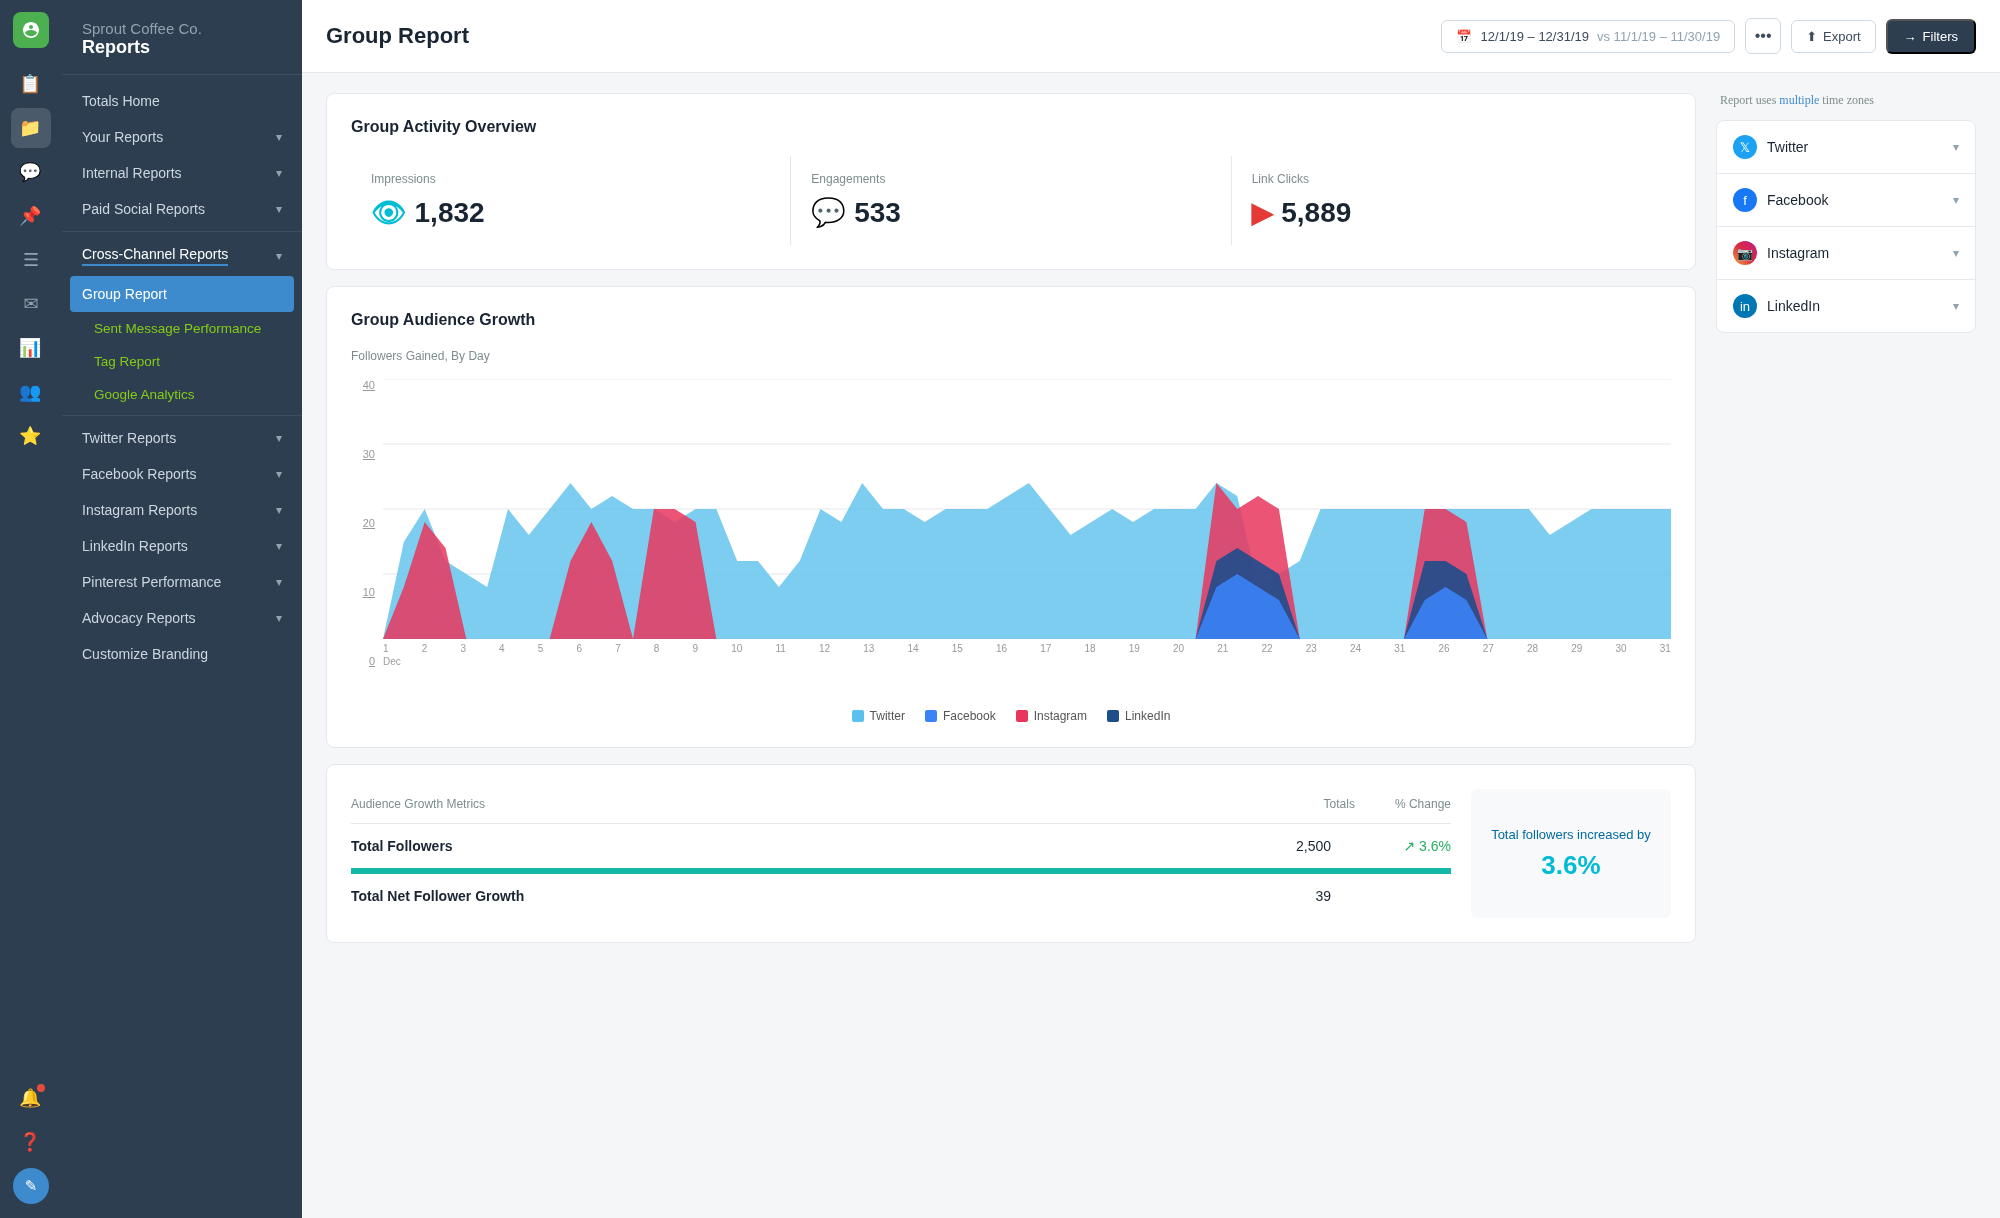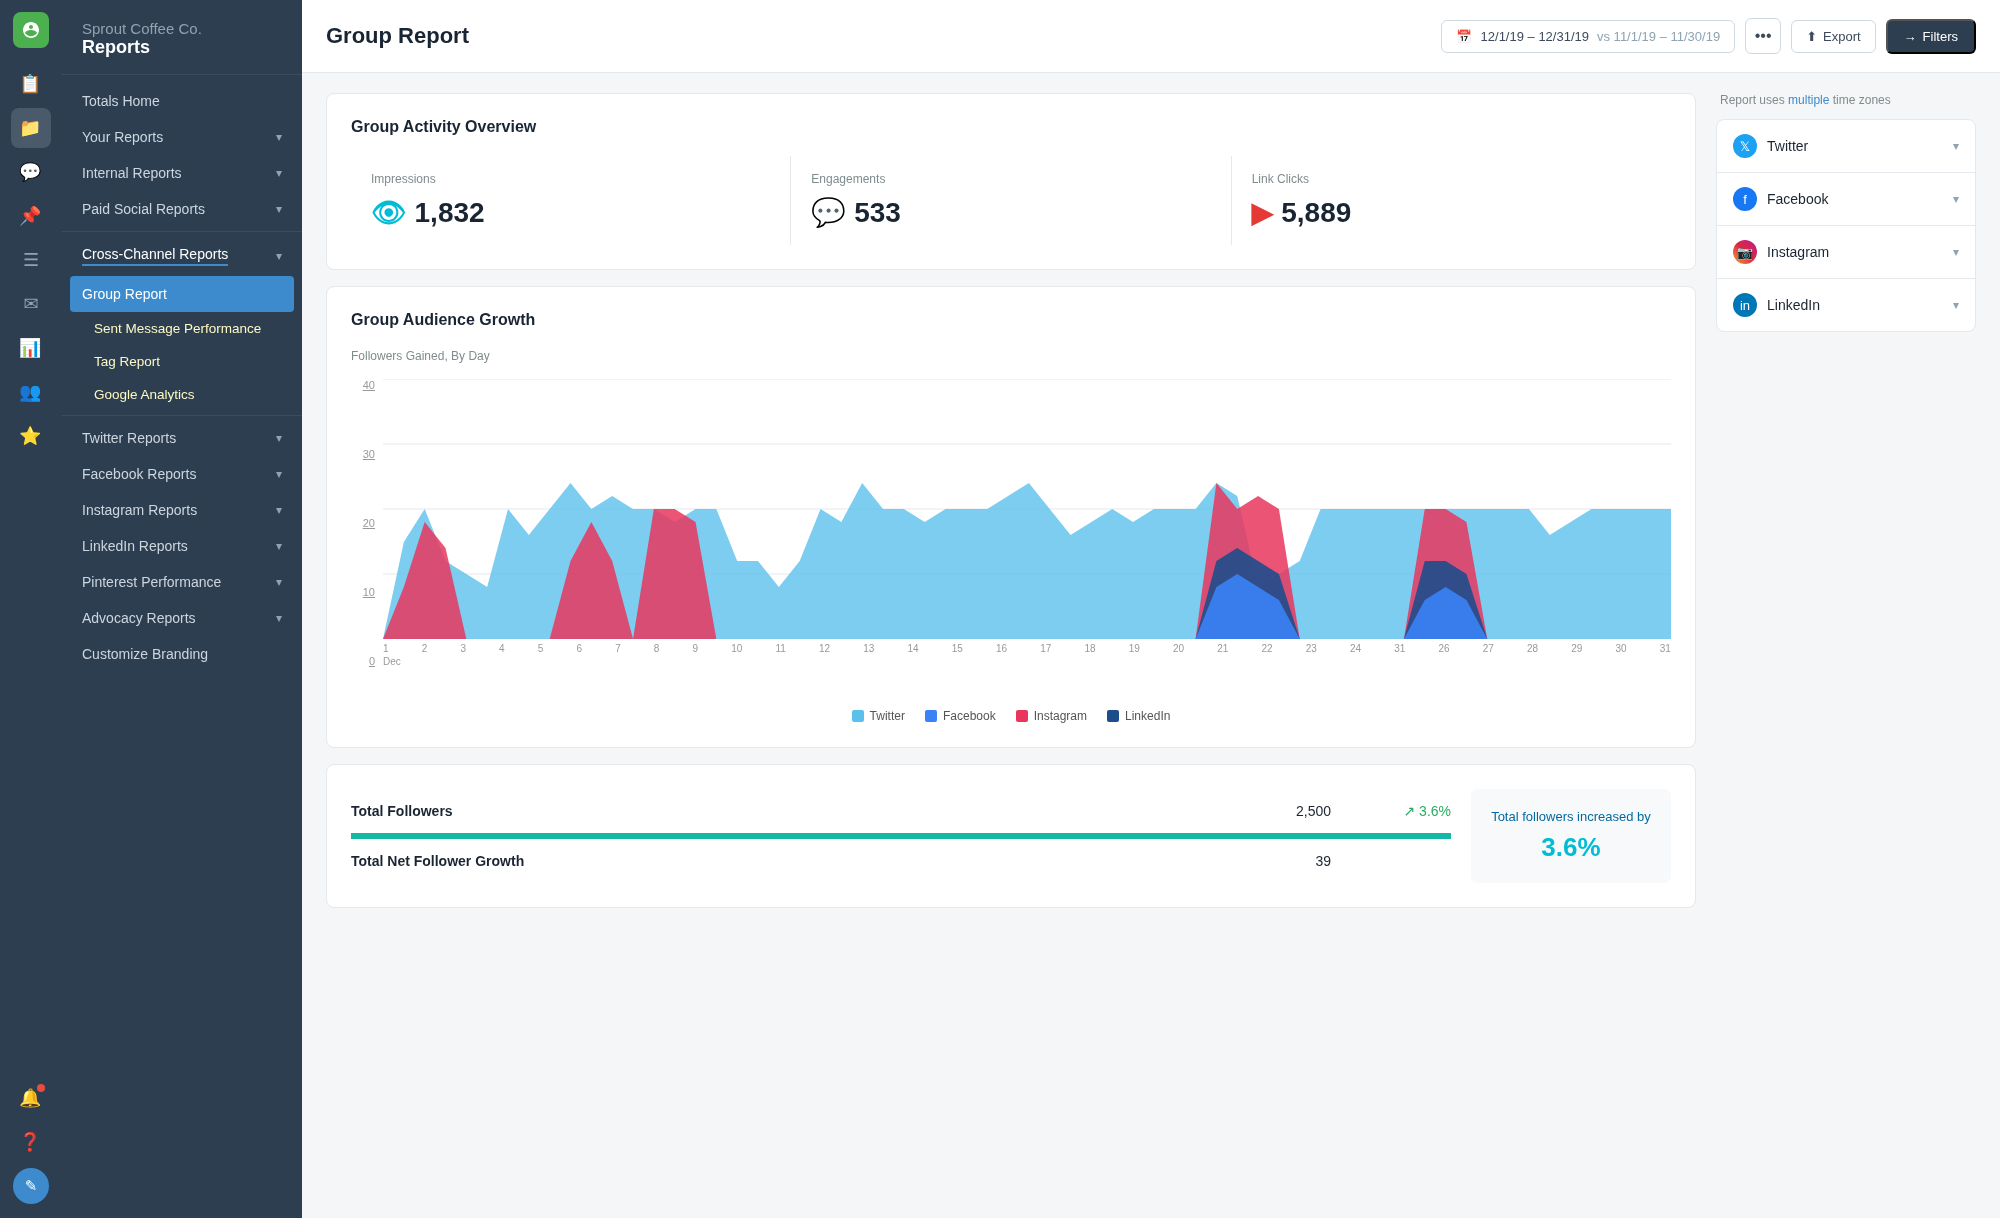--- a/index.html
+++ b/index.html
@@ -70,21 +70,21 @@
       justify-content: space-between;
     }
     .nav-item.active { background: #3d8bcd; color: white; border-radius: 4px; margin: 0 8px; padding: 10px 12px; }
     .nav-item.active-section { color: white; }
     .nav-chevron { font-size: 12px; color: #8fa3b1; }
     .nav-sub-item {
       display: flex; align-items: center;
       padding: 9px 8px 9px 32px;
       cursor: pointer;
       font-size: 13.5px;
-      color: #fef9c3;
+      color: #84cc16;
     }
     .nav-divider { height: 1px; background: rgba(255,255,255,0.08); margin: 4px 0; }
 
     
     .main-content {
       flex: 1;
       overflow-y: auto;
       display: flex;
       flex-direction: column;
     }
@@ -235,20 +235,21 @@
     .metric-total { min-width: 80px; text-align: right; }
     .metric-change { min-width: 80px; text-align: right; color: #27ae60; font-weight: 500; }
 
     
     .right-panel { width: 260px; flex-shrink: 0; }
     .timezone-note {
       font-size: 12px;
       color: #7f8c8d;
       margin-bottom: 12px;
       padding: 0 4px;
+      font-family: Liberation Serif, serif;
     }
     .timezone-note a { color: #3d8bcd; text-decoration: none; }
     .platform-card {
       background: white;
       border: 1px solid #e5e8ec;
       border-radius: 8px;
       overflow: hidden;
     }
     .platform-row {
       display: flex;
@@ -513,20 +514,27 @@
           <div class="legend-item">
             <div class="legend-dot" style="background:#1e4d8c;"></div>
             <span>LinkedIn</span>
           </div>
         </div>
       </div>
 
       <div class="card">
         <div style="display:flex; gap:20px;">
           <div style="flex:1;">
+            <div class="table-header-row">
+              <span>Audience Growth Metrics</span>
+              <div style="display:flex; gap:40px;">
+                <span>Totals</span>
+                <span>% Change</span>
+              </div>
+            </div>
             <div class="table-row">
               <span class="metric-name">Total Followers</span>
               <div style="display:flex; gap:40px;">
                 <span class="metric-total">2,500</span>
                 <span class="metric-change">↗ 3.6%</span>
               </div>
             </div>
             <div class="table-row">
               <span class="metric-name">Total Net Follower Growth</span>
               <div style="display:flex; gap:40px;">

